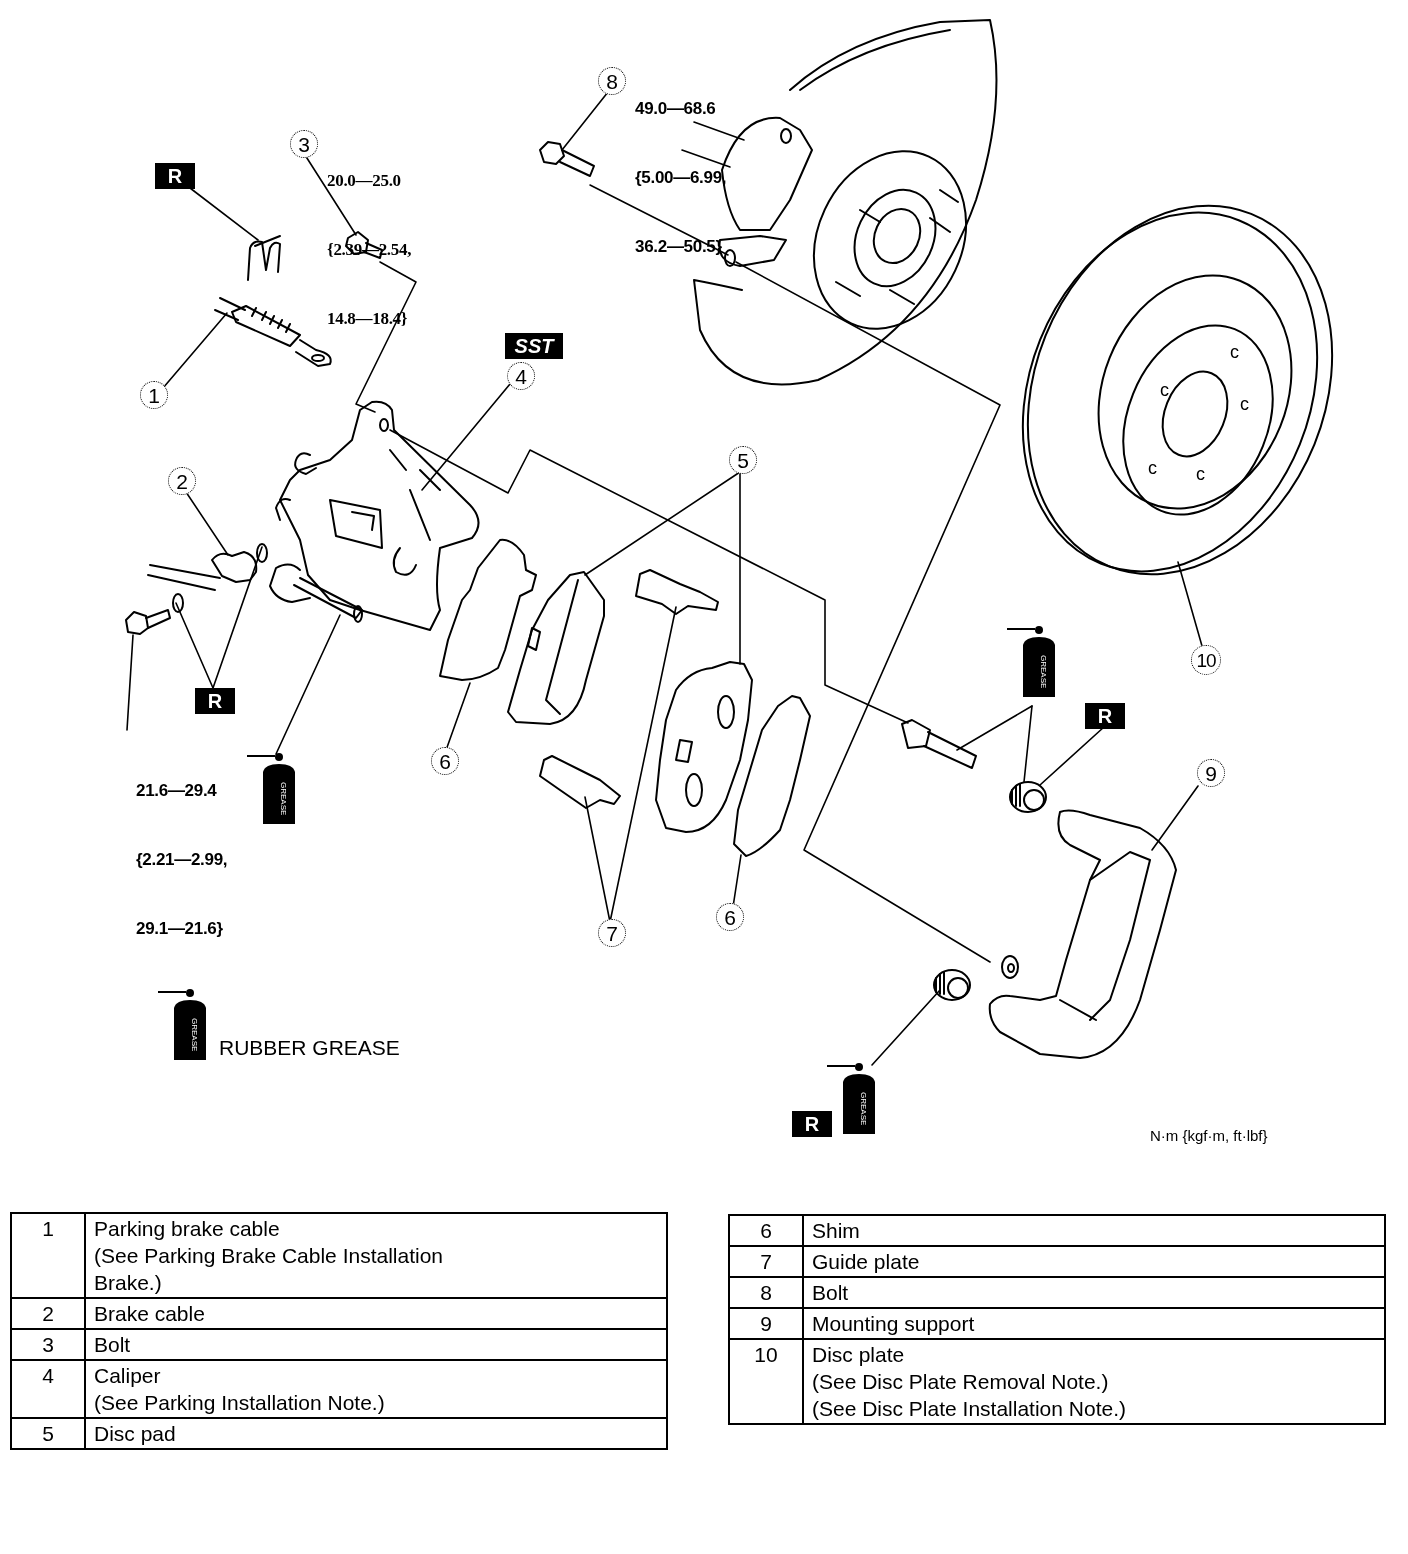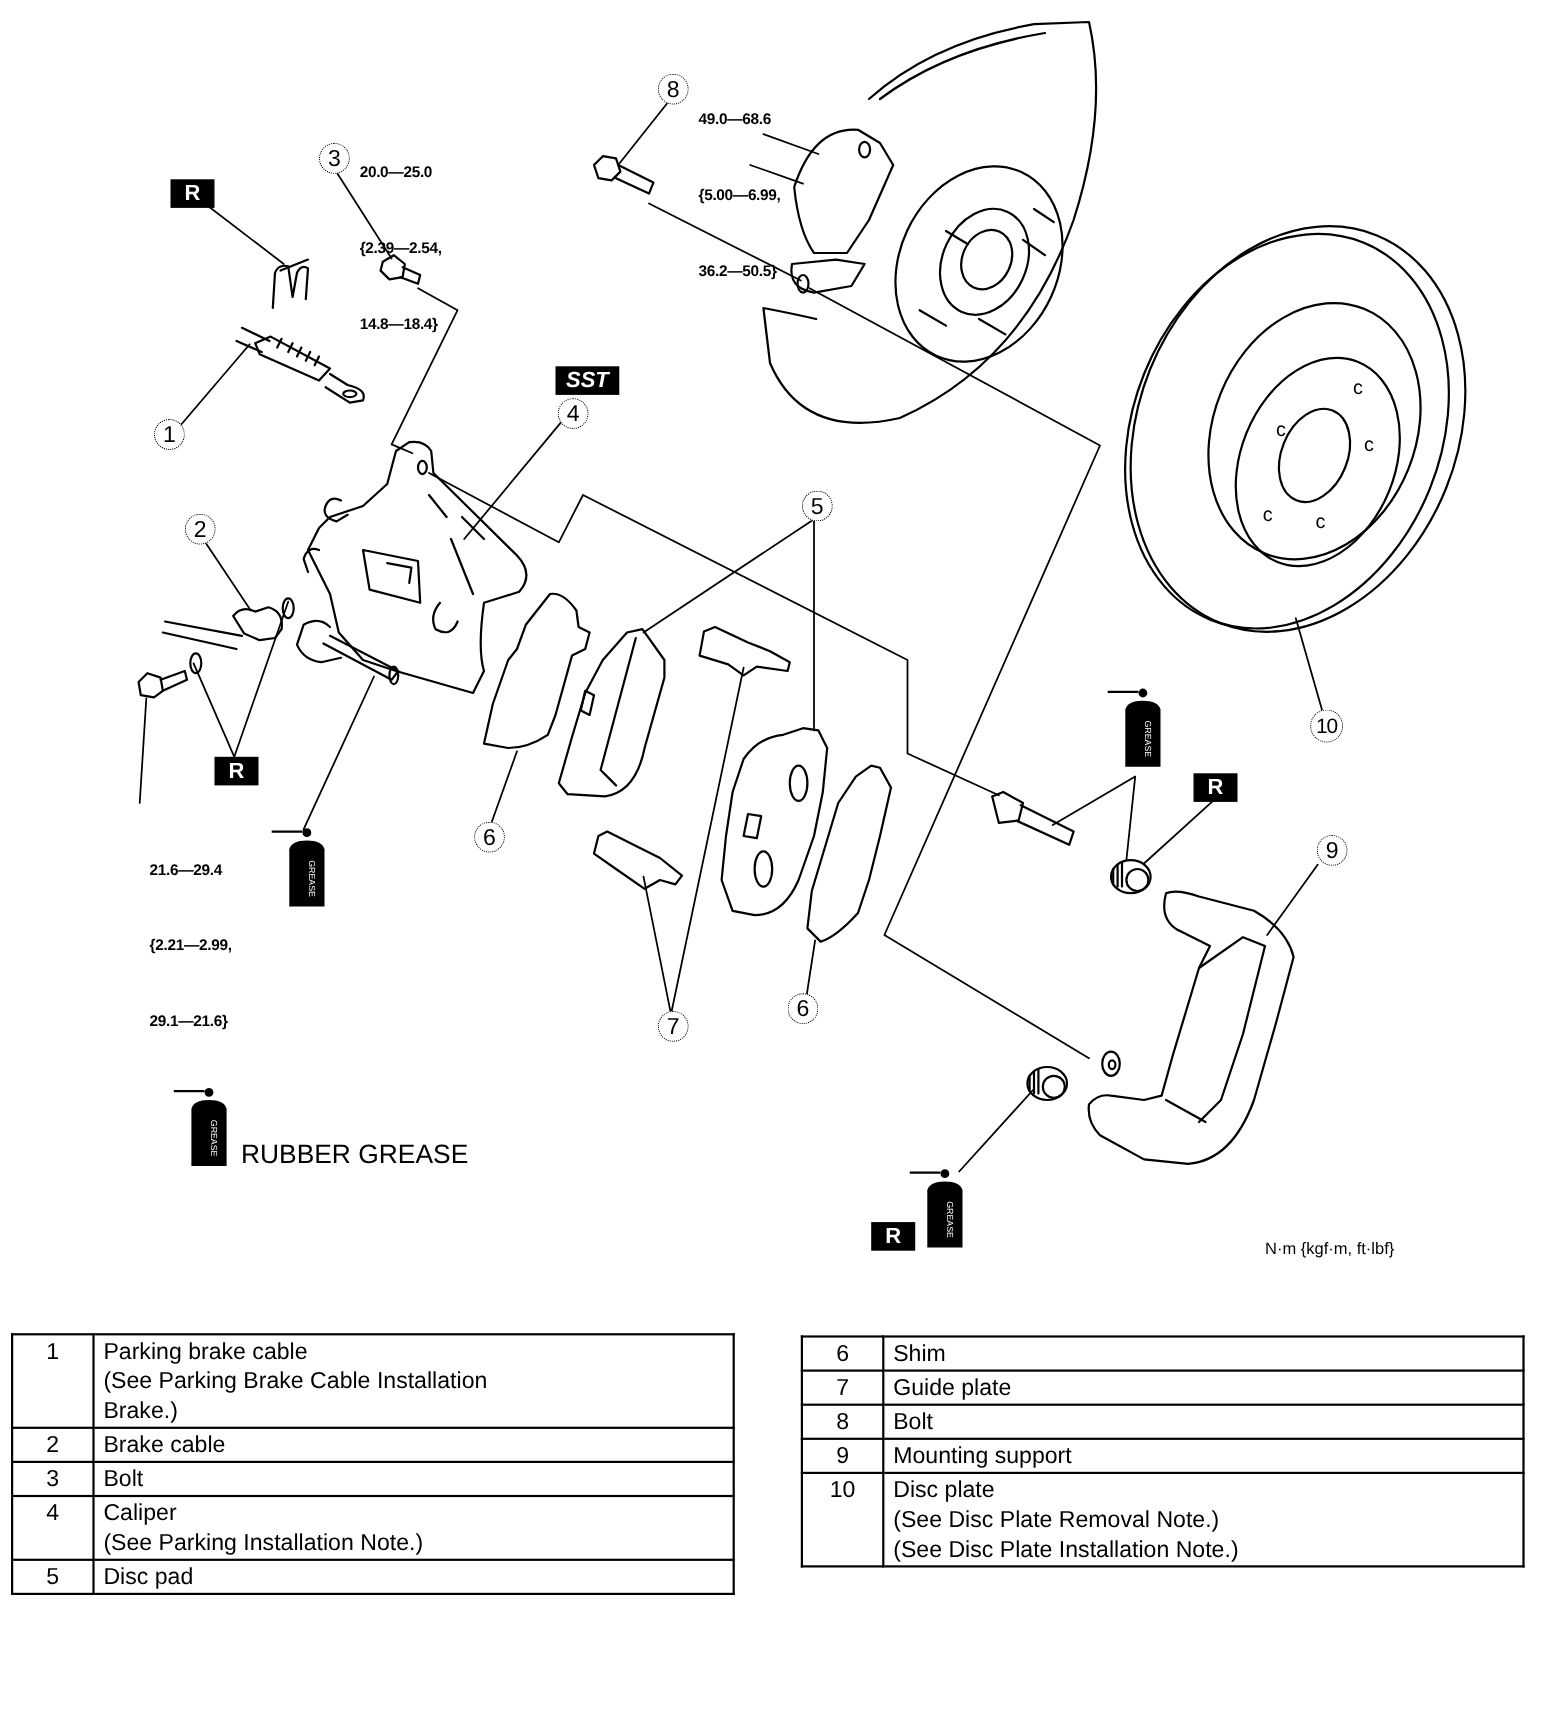--- a/index.html
+++ b/index.html
@@ -1,29 +1,29 @@
 <!DOCTYPE html>
 <html><head>
 <meta charset="utf-8">
 <style>
   html, body { margin: 0; padding: 0; background: #ffffff; }
   body { width: 1408px; height: 1554px; position: relative; overflow: hidden;
          font-family: "Liberation Sans", sans-serif; color: #000; }
   #diagram { position: absolute; left: 0; top: 0; width: 1408px; height: 1180px; }
-  .torque { position: absolute; font-weight: bold; font-size: 14px; line-height: 23px;
+  .torque { position: absolute; font-weight: bold; font-size: 17px; line-height: 23px;
             font-family: "Liberation Sans", sans-serif; white-space: pre; letter-spacing: -0.3px; }
   .callout { position: absolute; width: 28px; height: 28px; border: 1.5px dotted #000;
              border-radius: 50%; text-align: center; line-height: 28px; font-size: 21px;
              background: #fff; box-sizing: border-box; }
   .callout.wide { width: 30px; height: 30px; line-height: 30px; font-size: 19px; letter-spacing: -1px; }
   .tag { position: absolute; background: #000; color: #fff; font-size: 20px; font-weight: bold;
          text-align: center; line-height: 26px; height: 26px; }
   .grease { position: absolute; width: 60px; height: 72px; }
   .units { position: absolute; left: 1150px; top: 1127px; font-weight: normal; font-size: 15px; }
-  .legend-text { position: absolute; left: 219px; top: 1036px; font-size: 24px; }
+  .legend-text { position: absolute; left: 219px; top: 1036px; font-size: 21px; }
   table.parts { position: absolute; border-collapse: collapse; border: 2px solid #000;
                 font-size: 21px; line-height: 27px; }
   table.parts td { border: 2px solid #000; vertical-align: top; padding: 1px 8px; }
   table.parts td.num { text-align: center; width: 56px; }
   #table-left { left: 10px; top: 1212px; width: 658px; }
   #table-right { left: 728px; top: 1214px; width: 658px; }
   .line-text { display: block; }
 </style>
 </head>
 <body>
@@ -192,21 +192,21 @@
   <div class="callout" style="left:507px;top:362px;">4</div>
   <div class="callout" style="left:729px;top:446px;">5</div>
   <div class="callout" style="left:431px;top:747px;">6</div>
   <div class="callout" style="left:716px;top:903px;">6</div>
   <div class="callout" style="left:598px;top:919px;">7</div>
   <div class="callout" style="left:598px;top:67px;">8</div>
   <div class="callout" style="left:1197px;top:759px;">9</div>
   <div class="callout wide" style="left:1191px;top:645px;">10</div>
 
   
-  <div class="torque" style="left:327px;top:99px;">
+  <div class="torque" style="left:327px;top:123px;font-family:Liberation Serif, serif;">
     <span class="line-text">20.0—25.0</span>
     <span class="line-text">{2.39—2.54,</span>
     <span class="line-text">14.8—18.4}</span>
   </div>
   <div class="torque" style="left:635px;top:51px;">
     <span class="line-text">49.0—68.6</span>
     <span class="line-text">{5.00—6.99,</span>
     <span class="line-text">36.2—50.5}</span>
   </div>
   <div class="torque" style="left:89px;top:733px;margin-left:47px;">

